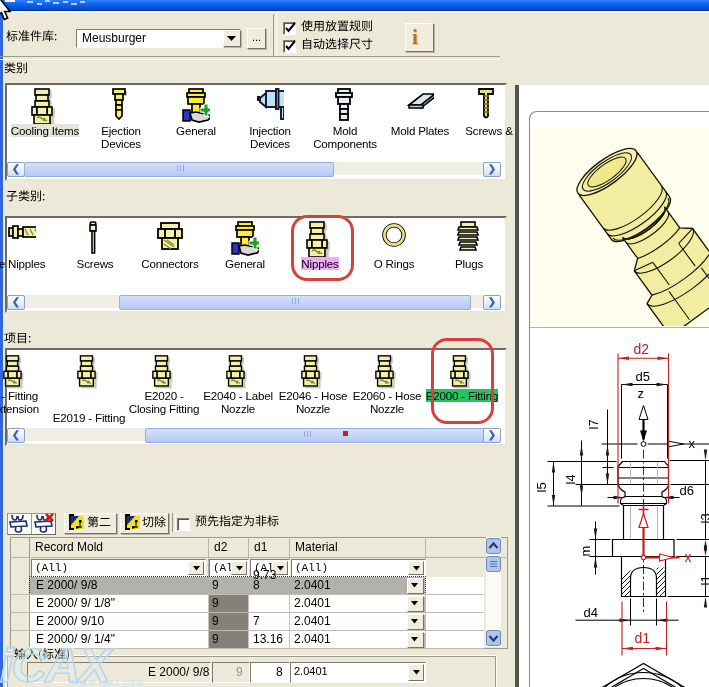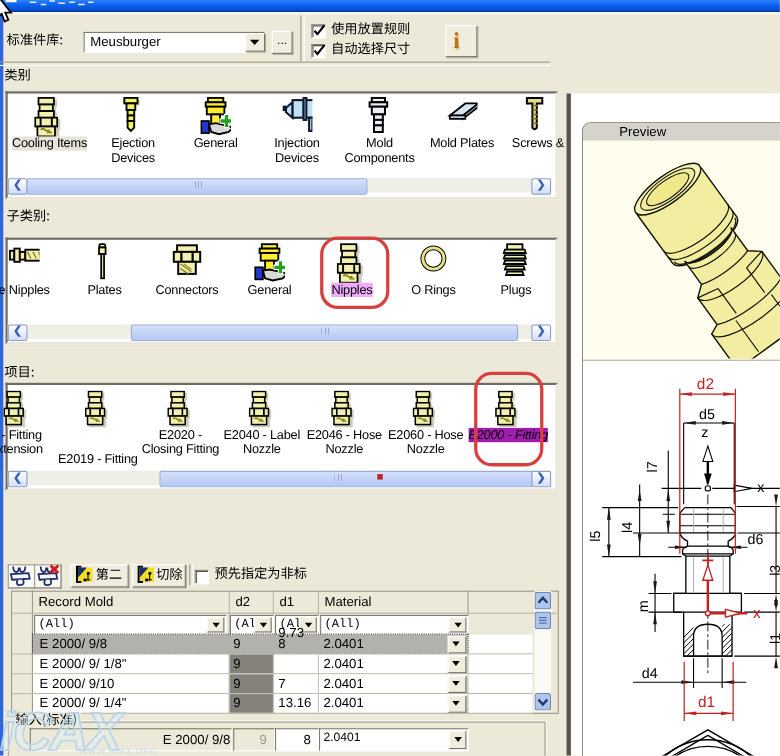--- a/index.html
+++ b/index.html
@@ -222,21 +222,21 @@
     <path d="M5.58 3.84V5.58H0.61V6.48H5.58V10.08C5.58 10.29 5.49 10.35 5.25 10.36C4.99 10.38 4.10 10.39 3.13 10.34C3.27 10.60 3.44 11.01 3.51 11.28C4.66 11.28 5.44 11.25 5.89 11.11C6.36 10.96 6.51 10.69 6.51 10.09V6.48H11.43V5.58H6.51V4.30C7.88 3.60 9.43 2.52 10.47 1.51L9.79 0.99L9.58 1.05H1.81V1.94H8.59C7.74 2.64 6.57 3.37 5.58 3.84Z M20.95 0.45C20.66 0.96 20.14 1.69 19.74 2.16L20.47 2.43C20.90 2.00 21.44 1.36 21.88 0.75ZM14.17 0.85C14.67 1.34 15.21 2.05 15.44 2.52L16.24 2.12C16.00 1.65 15.44 0.97 14.92 0.50ZM17.52 0.25V2.58H12.86V3.40H16.8C15.81 4.41 14.22 5.25 12.63 5.62C12.82 5.80 13.08 6.14 13.21 6.37C14.84 5.89 16.46 4.94 17.52 3.75V5.77H18.42V3.97C19.94 4.72 21.74 5.71 22.70 6.33L23.14 5.59C22.18 5.01 20.47 4.12 18.98 3.40H23.19V2.58H18.42V0.25ZM17.55 6.03C17.49 6.50 17.42 6.93 17.31 7.33H12.80V8.17H16.99C16.39 9.3 15.18 10.04 12.55 10.45C12.72 10.65 12.94 11.04 13.02 11.28C16.00 10.75 17.34 9.75 17.97 8.25C18.91 9.94 20.56 10.90 22.99 11.28C23.1 11.02 23.35 10.64 23.55 10.44C21.37 10.18 19.76 9.43 18.88 8.17H23.23V7.33H18.27C18.37 6.92 18.44 6.49 18.50 6.03Z M31.51 1.67V8.34H32.38V1.67ZM34.05 0.46V10.10C34.05 10.32 33.98 10.38 33.75 10.39C33.54 10.40 32.84 10.40 32.02 10.38C32.17 10.64 32.30 11.05 32.35 11.29C33.42 11.29 34.05 11.26 34.44 11.11C34.8 10.96 34.95 10.69 34.95 10.09V0.46ZM25.94 1.58H29.04V3.88H25.94ZM25.11 0.76V4.71H29.90V0.76ZM26.82 5.01 26.76 6.06H24.67V6.87H26.67C26.46 8.54 25.92 9.86 24.39 10.65C24.58 10.8 24.85 11.11 24.96 11.32C26.67 10.38 27.27 8.82 27.52 6.87H29.19C29.08 9.13 28.96 9.99 28.77 10.21C28.68 10.32 28.57 10.34 28.39 10.34C28.2 10.34 27.73 10.34 27.21 10.29C27.36 10.53 27.45 10.88 27.46 11.16C27.99 11.18 28.52 11.18 28.8 11.14C29.12 11.12 29.32 11.04 29.53 10.78C29.84 10.42 29.96 9.34 30.09 6.45C30.09 6.32 30.10 6.06 30.10 6.06H27.61L27.67 5.01Z M37.66 5.64C38.1 5.64 38.46 5.30 38.46 4.8C38.46 4.30 38.1 3.96 37.66 3.96C37.22 3.96 36.87 4.30 36.87 4.8C36.87 5.30 37.22 5.64 37.66 5.64ZM37.66 10.47C38.1 10.47 38.46 10.14 38.46 9.64C38.46 9.14 38.1 8.80 37.66 8.80C37.22 8.80 36.87 9.14 36.87 9.64C36.87 10.14 37.22 10.47 37.66 10.47Z" fill="#000"></path>
   </svg>
 <div class="lbx" style="top:216px;height:93px"></div>
 <svg style="position:absolute;left:8px;top:221px" width="28" height="40">
     <use href="#enip"></use>
   </svg>
 <div class="ilab" style="left:-23px;top:258px;width:90px"><span style="">e Nipples</span></div>
 <svg style="position:absolute;left:81px;top:221px" width="28" height="40">
     <use href="#baff"></use>
   </svg>
-<div class="ilab" style="left:50px;top:258px;width:90px"><span style="">Plates</span></div>
+<div class="ilab" style="left:50px;top:258px;width:90px"><span style="">Screws</span></div>
 <svg style="position:absolute;left:156px;top:221px" width="28" height="40">
     <use href="#conn"></use>
   </svg>
 <div class="ilab" style="left:125px;top:258px;width:90px"><span style="">Connectors</span></div>
 <svg style="position:absolute;left:231px;top:221px" width="28" height="40">
     <use href="#genr"></use>
   </svg>
 <div class="ilab" style="left:200px;top:258px;width:90px"><span style="">General</span></div>
 <svg style="position:absolute;left:306px;top:221px" width="28" height="40">
     <use href="#fit"></use>
@@ -295,21 +295,21 @@
     <g transform="scale(0.86)">
       <use href="#fit"></use>
     </g>
   </svg>
 <div class="ilab" style="left:339px;top:390px;width:96px"><span style="">E2060 - Hose</span><br><span>Nozzle</span></div>
 <svg style="position:absolute;left:450px;top:355px" width="26" height="36">
     <g transform="scale(0.86)">
       <use href="#fit"></use>
     </g>
   </svg>
-<div class="ilab" style="left:414px;top:390px;width:96px"><span style="background:#a21caf;font-style:italic;">E2000 - Fitting</span></div>
+<div class="ilab" style="left:414px;top:390px;width:96px"><span style="background:#22c55e;">E2000 - Fitting</span></div>
 <div class="hsb ab" style="left:7px;top:428px;width:494px;height:13px">
     <div class="sbtn" style="left:0">❮</div>
     <div class="sthm" style="left:138px;width:338px"></div>
     <div class="grip" style="left:297px"></div>
     <div class="sbtn" style="right:0">❯</div>
   </div>
 <div class="ab" style="left:343px;top:431px;width:5px;height:5px;background:#C02020"></div>
 <div class="redring" style="left:431px;top:338px;width:57px;height:80px"></div>
 <div class="ab" style="left:7px;top:513px;width:23px;height:20px;background:#FBFBF6;border:1px solid;border-color:#9A988A #6E6C60 #6E6C60 #9A988A"></div>
 <div class="ab" style="left:31px;top:513px;width:23px;height:20px;background:#FBFBF6;border:1px solid;border-color:#9A988A #6E6C60 #6E6C60 #9A988A"></div>
@@ -484,22 +484,20 @@
     <svg style="position:absolute;right:4px;top:7px" width="8" height="5">
       <path d="M0,0 h7 l-3.5,4.5 z"></path>
     </svg>
   </div>
 <svg class="ab" style="left:0px;top:644px" width="200" height="43">
 <text x="0" y="38" font-family="Liberation Sans" font-size="49" font-weight="bold" font-style="italic" fill="rgba(222,238,249,0.32)" stroke="#B6D4EC" stroke-width="1.5" letter-spacing="-2">iCAX</text>
 <text x="72" y="41" font-family="Liberation Sans" font-size="7.5" fill="#C6DDEF" letter-spacing="1">WWW.ICAX.ORG</text>
 </svg>
 <div class="ab" style="left:529px;top:111px;width:180px;height:576px;background:#fff;
  border-left:1px solid #8C8A80;border-top:1px solid #8C8A80;border-radius:8px 0 0 0">
-<div style="position:absolute;left:0;top:0;right:0;height:16px;background:#D5D3CB;border-radius:8px 0 0 0;
- font-size:12px;color:#000;padding-left:33px;line-height:16px;box-sizing:border-box">Preview</div>
 <div style="position:absolute;left:0;top:16px;right:0;height:199px;background:#FFFDEE;border-bottom:1px solid #B2B0A8" id="prevbox"></div>
 </div>
 <svg class="ab" style="left:530px;top:128px" width="179" height="198" viewBox="0 0 179 198">
 <g transform="translate(77,44) rotate(-36)">
  <path d="M-36,2 L-36,57 A36,12.5 0 0 0 36,57 L36,2" fill="#F2EDA0" stroke="#141400" stroke-width="1.3"></path>
  <path d="M-36,43 A36,12.5 0 0 0 36,43 M-36,50 A36,12.5 0 0 0 36,50 M-34,57 A34,11.7 0 0 0 34,57" fill="none" stroke="#141400" stroke-width="1.1"></path>
  <ellipse cx="0" cy="0" rx="36" ry="12.5" fill="#F6F3B8" stroke="#141400" stroke-width="1.3"></ellipse>
  <ellipse cx="0" cy="0" rx="29.5" ry="10.2" fill="#F1EC9C" stroke="#141400" stroke-width="1"></ellipse>
  <ellipse cx="0" cy="0" rx="23" ry="7.9" fill="#EFE98C" stroke="#141400" stroke-width="1"></ellipse>
  <path d="M-26,62 A26,9 0 0 0 26,62 L26,88 L36,96 L36,126 L45,130 L45,170 L-45,170 L-45,130 L-36,126 L-36,96 L-26,88 Z" fill="#F2EDA0" stroke="#141400" stroke-width="1.3"></path>

